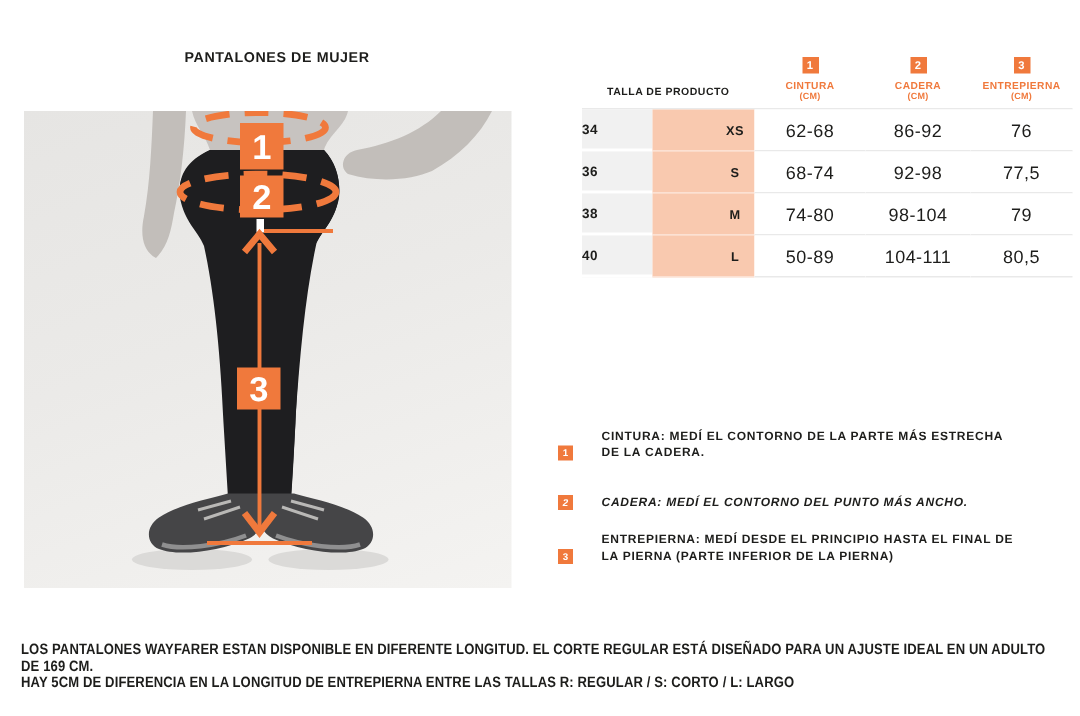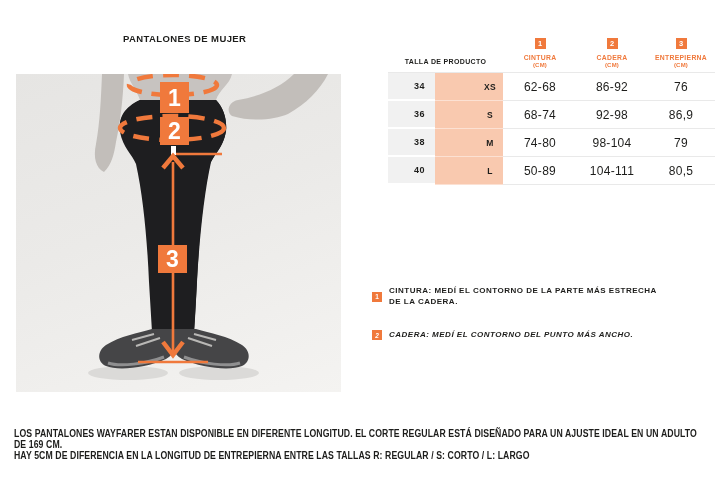--- a/index.html
+++ b/index.html
@@ -21,28 +21,28 @@
   .thead { height:35px; border-bottom:1px solid #e9e9e9; }
   .th-size { grid-column:1 / 3; display:flex; align-items:flex-end; justify-content:center;
              padding-bottom:7px; font-size:7px; font-weight:700; letter-spacing:.35px; color:#1d1d1b; }
   .th-col { display:flex; flex-direction:column; align-items:center; justify-content:flex-start; }
   .num-badge { width:11px; height:11px; background:var(--accent); color:#fff; font-size:7.5px; font-weight:700;
                display:flex; align-items:center; justify-content:center; }
   .th-label { margin-top:5px; font-size:6.8px; font-weight:700; letter-spacing:.3px; color:var(--accent); line-height:7px; }
   .th-unit { font-size:6px; font-weight:700; color:var(--accent); line-height:7px; margin-top:1px; letter-spacing:.2px; }
   .trow { height:28px; }
   .td { display:flex; align-items:center; justify-content:center; }
-  .td-eu { background:#f1f1f1; justify-content:flex-start; padding-left:26px; font-size:9px; font-weight:700;
+  .td-eu { background:#f1f1f1; justify-content:flex-start; padding-left:0; font-size:9px; font-weight:700;
            letter-spacing:.4px; border-bottom:2px solid #ffffff; }
   .td-size { background:var(--peach); font-size:8.5px; font-weight:600; letter-spacing:.3px;
              border-bottom:1px solid rgba(255,255,255,.45);padding-left:42px; }
   .td-val { background:#fff; font-size:12px; font-weight:500; letter-spacing:.3px; border-bottom:1px solid #e9e9e9; }
 
   
-  .legend-item { position:absolute; left:372px; display:flex; align-items:center; }
+  .legend-item { position:absolute; left:372px; display:flex; align-items:flex-end;gap:12px; }
   .legend-badge { flex:0 0 auto; width:10px; height:10px; background:var(--accent); color:#fff;
                   font-size:6.5px; font-weight:700; display:flex; align-items:center; justify-content:center; margin-top:1px; }
   .legend-text { margin-left:7px; font-size:8px; font-weight:700; letter-spacing:.5px; line-height:11px; color:#1d1d1b; width:300px; }
   .legend-text span { display:block; }
 
   
   .footer-note { position:absolute; left:14px; top:428px; width:800px; font-size:10px; font-weight:700;
                  line-height:11px; letter-spacing:.1px; transform:scaleX(.87); transform-origin:left top; color:#1d1d1b; }
   .footer-note span { display:block; }
 </style>
@@ -126,21 +126,21 @@
       <div class="td td-size">XS</div>
       <div class="td td-val">62-68</div>
       <div class="td td-val">86-92</div>
       <div class="td td-val">76</div>
     </div>
     <div class="tgrid trow">
       <div class="td td-eu">36</div>
       <div class="td td-size">S</div>
       <div class="td td-val">68-74</div>
       <div class="td td-val">92-98</div>
-      <div class="td td-val">86,9</div>
+      <div class="td td-val">77,5</div>
     </div>
     <div class="tgrid trow">
       <div class="td td-eu">38</div>
       <div class="td td-size">M</div>
       <div class="td td-val">74-80</div>
       <div class="td td-val">98-104</div>
       <div class="td td-val">79</div>
     </div>
     <div class="tgrid trow">
       <div class="td td-eu">40</div>
@@ -157,19 +157,26 @@
       <span>CINTURA: MEDÍ EL CONTORNO DE LA PARTE MÁS ESTRECHA</span>
       <span>DE LA CADERA.</span>
     </div>
   </div>
   <div class="legend-item" style="top:329px;font-style:italic;">
     <div class="legend-badge">2</div>
     <div class="legend-text">
       <span>CADERA: MEDÍ EL CONTORNO DEL PUNTO MÁS ANCHO.</span>
     </div>
   </div>
+  <div class="legend-item" style="top:354px;">
+    <div class="legend-badge">3</div>
+    <div class="legend-text">
+      <span>ENTREPIERNA: MEDÍ DESDE EL PRINCIPIO HASTA EL FINAL DE</span>
+      <span>LA PIERNA (PARTE INFERIOR DE LA PIERNA)</span>
+    </div>
+  </div>
 
   <div class="footer-note">
     <span>LOS PANTALONES WAYFARER ESTAN DISPONIBLE EN DIFERENTE LONGITUD. EL CORTE REGULAR ESTÁ DISEÑADO PARA UN AJUSTE IDEAL EN UN ADULTO DE 169 CM.</span>
     <span>HAY 5CM DE DIFERENCIA EN LA LONGITUD DE ENTREPIERNA ENTRE LAS TALLAS R: REGULAR / S: CORTO / L: LARGO</span>
   </div>
 
 </div>
 
 </body></html>

